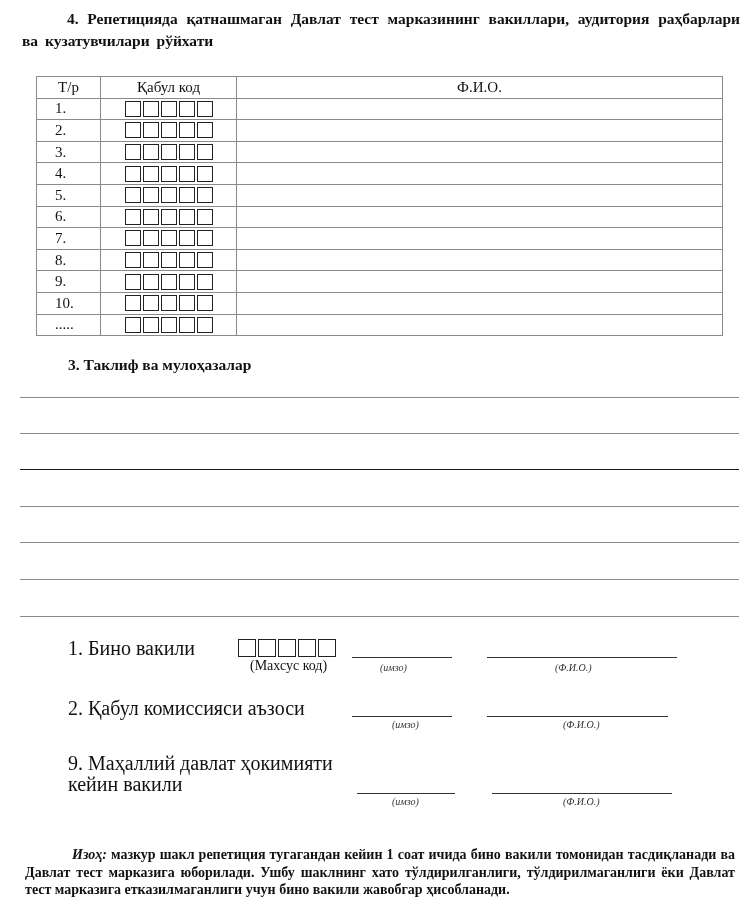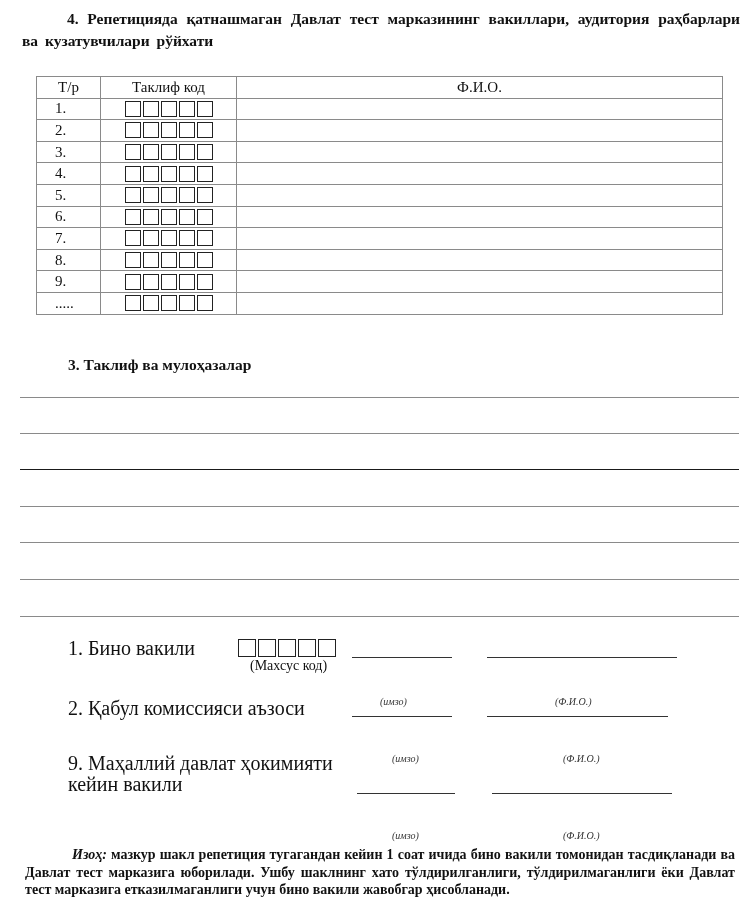--- a/index.html
+++ b/index.html
@@ -28,41 +28,41 @@
   .col2 { width: 135px; }
   table.list tr.thick-top td { border-top: 1.6px solid #222; }
   .boxes { display: flex; gap: 2px; justify-content: center; align-items: center; height: 100%; }
   .box { width: 16px; height: 16px; border: 1.6px solid #222; box-sizing: border-box; }
 
   .rule { position: absolute; left: 20px; width: 719px; height: 0; border-top: 1.5px solid #8a8a8a; }
   .rule.dark { border-top: 1.8px solid #1a1a1a; }
 
   .sig-label { position: absolute; font-size: 20px; line-height: 20px; }
   .sig-line { position: absolute; height: 0; border-top: 1px solid #333; }
-  .sig-cap { position: absolute; font-size: 10px; font-style: italic; color: #333; margin-top: 34px; }
+  .sig-cap { position: absolute; font-size: 10px; font-style: italic; color: #333; }
   .code-boxes { position: absolute; display: flex; gap: 2px; }
   .code-boxes .box { width: 18px; height: 18px; }
   .code-cap { position: absolute; font-size: 14px; }
 
   #note {
     position: absolute; left: 25px; top: 846px; width: 710px;
     font-size: 14px; line-height: 17.5px; text-align: justify; text-indent: 47px; font-weight: bold;
   }
   #note b { font-style: italic; }
 </style>
 </head>
 <body>
 
 <div id="h6" class="abs heading">4. Репетицияда қатнашмаган Давлат тест марказининг вакиллари, аудитория раҳбарлари ва кузатувчилари рўйхати</div>
 
 <table class="list">
   <thead>
     <tr>
       <th class="col1">Т/р</th>
-      <th class="col2">Таклиф код</th>
+      <th class="col2">Қабул код</th>
       <th>Ф.И.О.</th>
     </tr>
   </thead>
   <tbody id="tbody">
       <tr>
         <td class="num">1.</td>
         <td>
           <div class="boxes">
             <div class="box"></div>
             <div class="box"></div>
@@ -159,20 +159,33 @@
             <div class="box"></div>
             <div class="box"></div>
             <div class="box"></div>
             <div class="box"></div>
           </div>
         </td>
         <td></td>
       </tr>
       <tr>
         <td class="num">9.</td>
+        <td>
+          <div class="boxes">
+            <div class="box"></div>
+            <div class="box"></div>
+            <div class="box"></div>
+            <div class="box"></div>
+            <div class="box"></div>
+          </div>
+        </td>
+        <td></td>
+      </tr>
+      <tr>
+        <td class="num">10.</td>
         <td>
           <div class="boxes">
             <div class="box"></div>
             <div class="box"></div>
             <div class="box"></div>
             <div class="box"></div>
             <div class="box"></div>
           </div>
         </td>
         <td></td>

